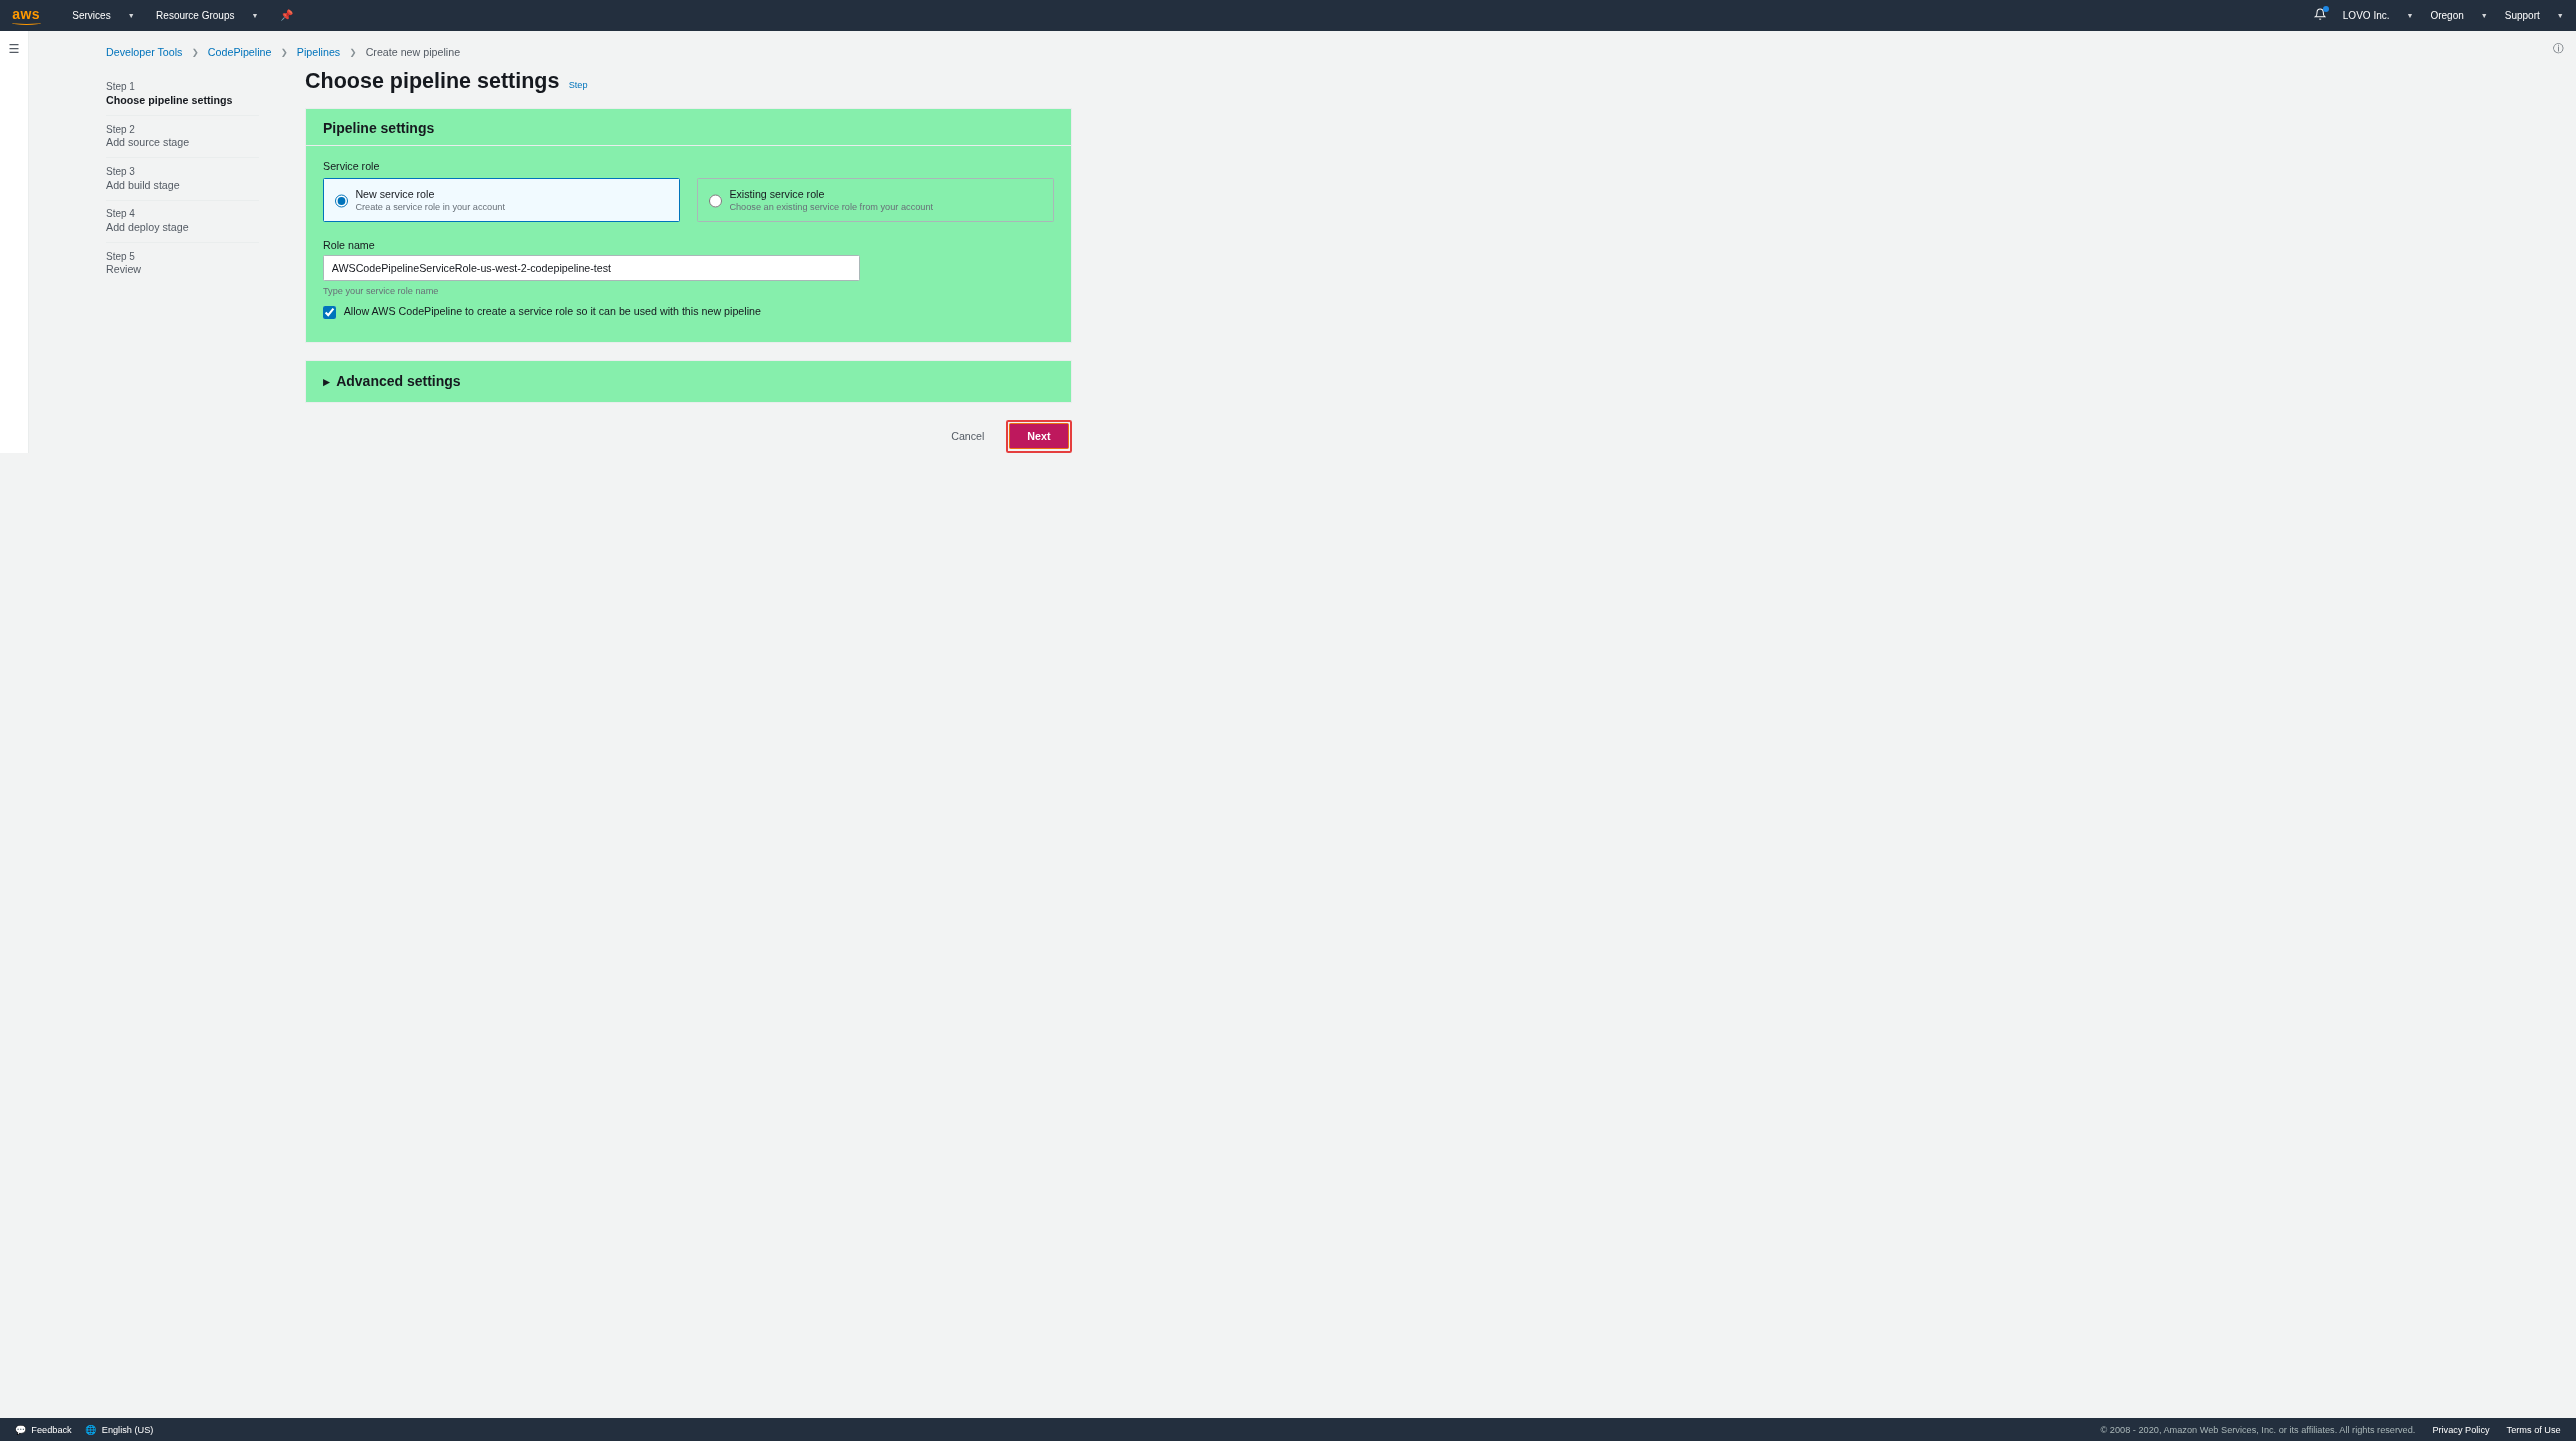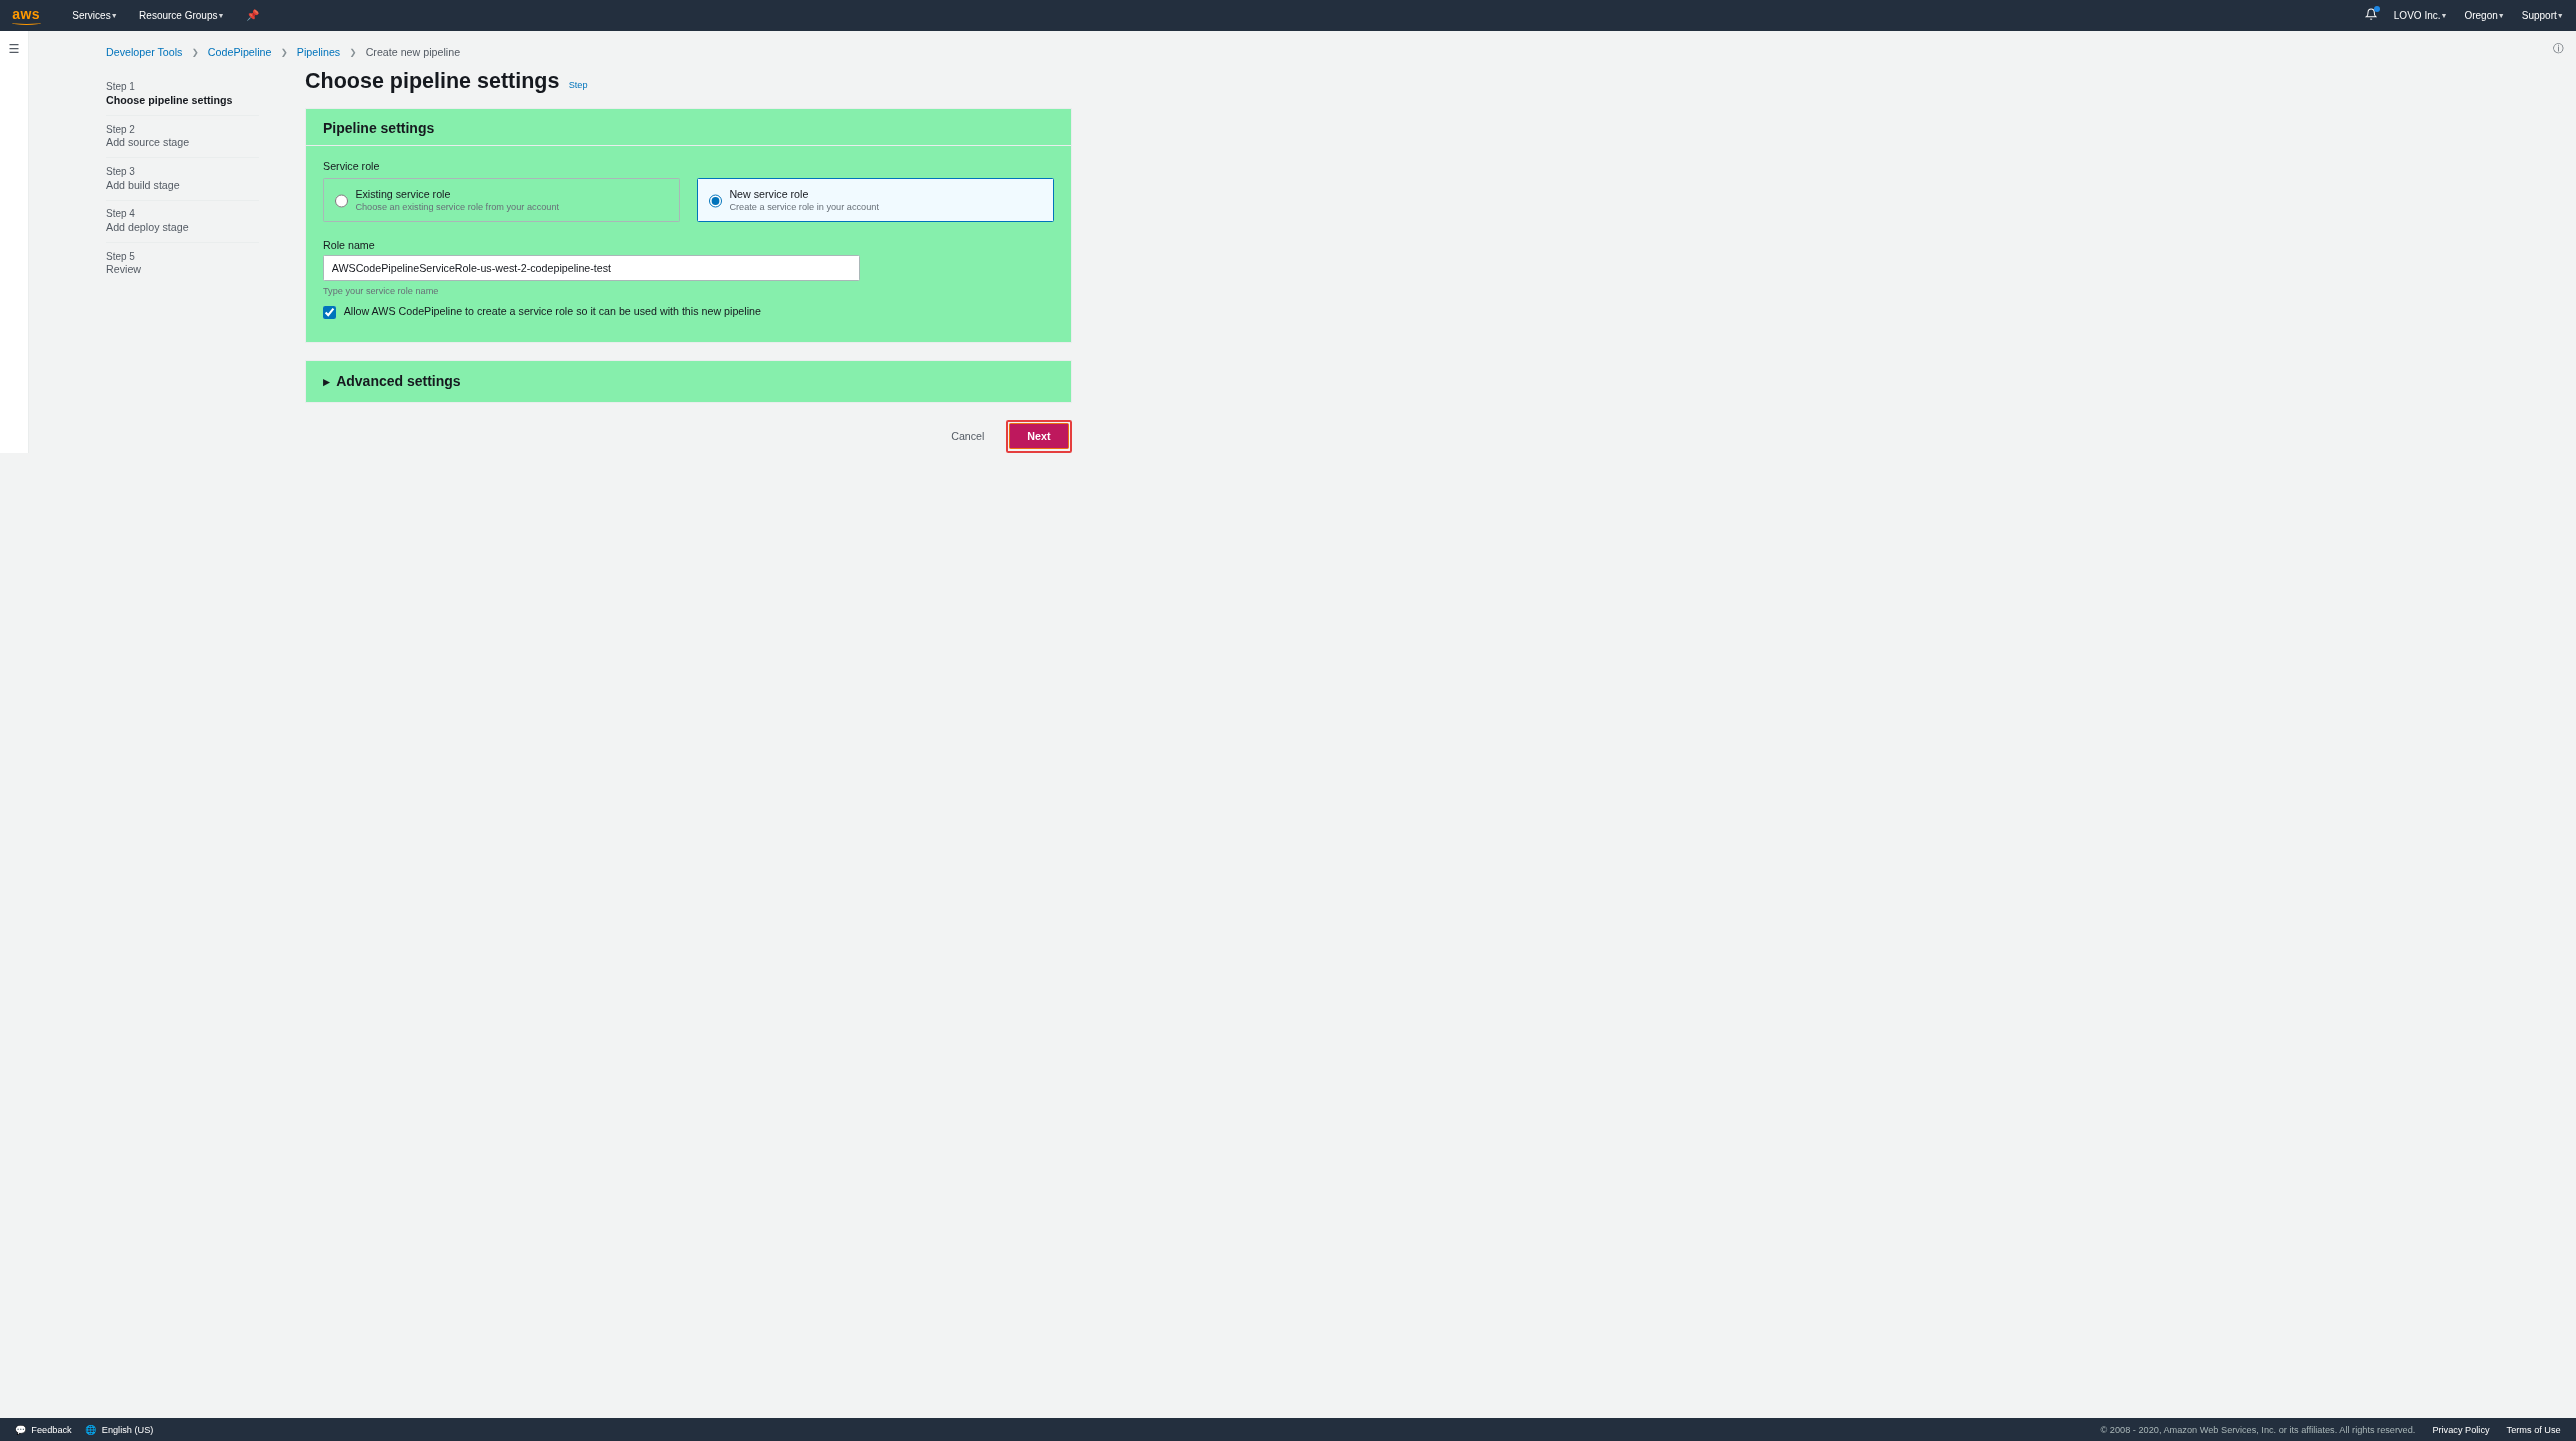--- a/index.html
+++ b/index.html
@@ -3,21 +3,21 @@
 <meta charset="utf-8">
 <style>
 * { box-sizing: border-box; margin: 0; padding: 0; }
 body { font-family: "Amazon Ember", "Helvetica Neue", Arial, sans-serif; background: #f2f3f3; color: #16191f; font-size: 10.7px; }
 
 
 .topbar { background: #232f3e; height: 31px; display: flex; align-items: center; padding: 0 12.3px; color: #fff; font-size: 10px; }
 .topbar .logo { color: #ff9900; font-weight: bold; font-size: 14px; letter-spacing: 0.4px; position: relative; }
 .topbar .logo .swoosh { display: block; height: 4.6px; border-bottom: 1.5px solid #ff9900; border-radius: 0 0 50% 50%; width: 29px; margin-top: -2.3px; }
 .topbar .menu { margin-left: 31px; display: flex; gap: 21.5px; align-items: center; }
-.topbar .menu-item { display: inline-flex; align-items: center; gap: 0; cursor: pointer; }
+.topbar .menu-item { display: inline-flex; align-items: center; gap: 17px; cursor: pointer; }
 .topbar .caret { font-size: 7px; opacity: .8; }
 .topbar .pin-icon { font-size: 10.7px; opacity: .9; cursor: pointer; }
 .topbar .right { margin-left: auto; display: flex; align-items: center; gap: 17px; font-size: 10px; justify-content: space-between; }
 .notif { position: relative; font-size: 12.3px; cursor: pointer; }
 .notif .dot { position: absolute; top: -1.5px; right: -3.1px; width: 6.1px; height: 6.1px; background: #1e88e5; border-radius: 50%; }
 
 
 .page { display: flex; }
 .rail { width: 29px; background: #fff; border-right: 0.8px solid #eaeded; display: flex; align-items: flex-start; justify-content: center; padding-top: 10.7px; }
 .rail .ham { font-size: 12.3px; color: #545b64; cursor: pointer; }
@@ -186,32 +186,32 @@
         <div class="panel">
           <div class="panel-header">
             <h2>Pipeline settings</h2>
           </div>
           <div class="panel-body">
 
 
             <div class="field-group">
               <div class="field-label" style="margin-bottom:6.1px;">Service role</div>
               <div class="tile-row">
+                <label class="tile selected">
+                  <input type="radio" name="sr" checked="" style="">
+                  <div>
+                    <div class="tile-title">New service role</div>
+                    <div class="tile-desc">Create a service role in your account</div>
+                  </div>
+                </label>
                 <label class="tile">
                   <input type="radio" name="sr" style="">
                   <div>
                     <div class="tile-title">Existing service role</div>
                     <div class="tile-desc">Choose an existing service role from your account</div>
-                  </div>
-                </label>
-                <label class="tile selected">
-                  <input type="radio" name="sr" checked="" style="">
-                  <div>
-                    <div class="tile-title">New service role</div>
-                    <div class="tile-desc">Create a service role in your account</div>
                   </div>
                 </label>
               </div>
             </div>
 
             <div class="field-group" style="margin-bottom:6.1px;">
               <div class="field-label" style="margin-bottom:4.6px;">Role name</div>
               <input class="text-input" type="text" value="AWSCodePipelineServiceRole-us-west-2-codepipeline-test" style="">
               <div class="field-below">Type your service role name</div>
               <div class="checkbox-row">

